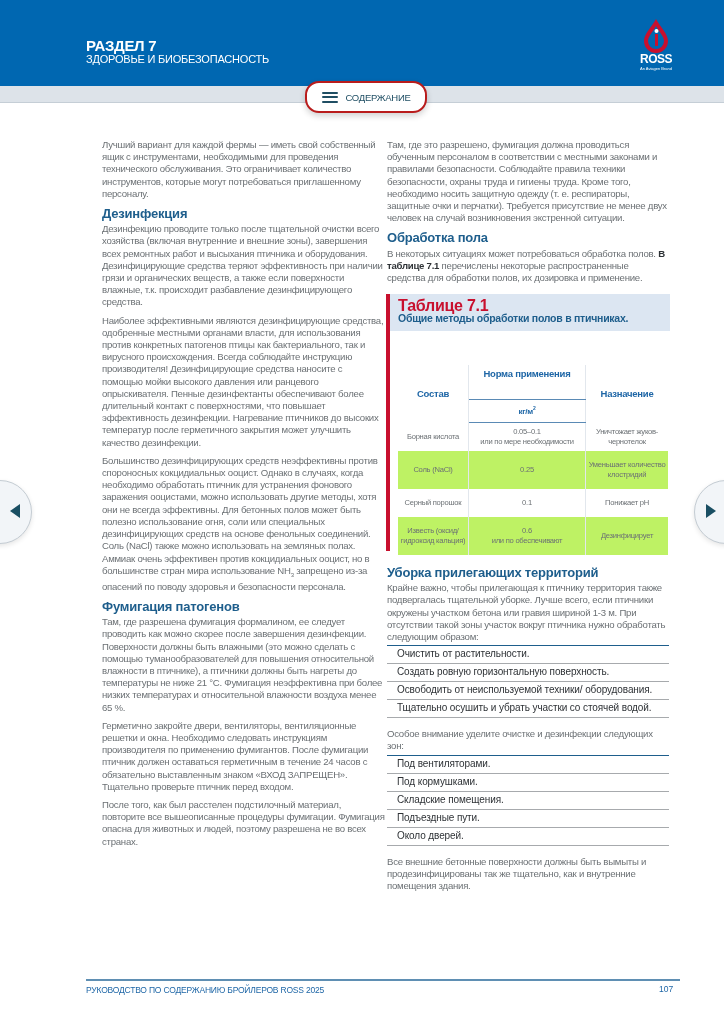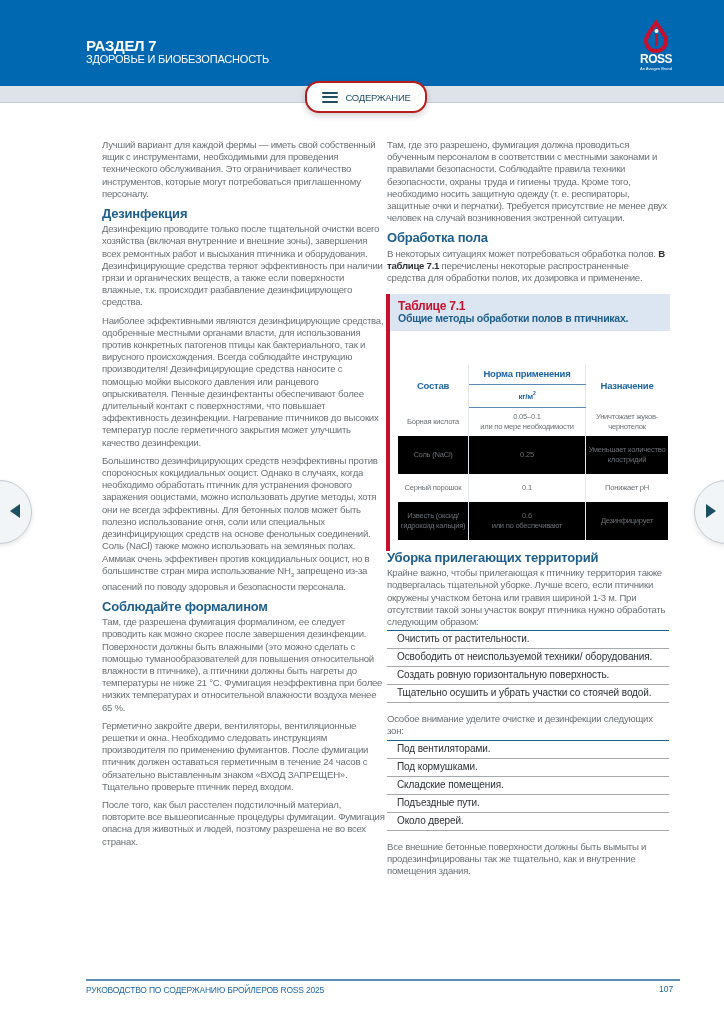--- a/index.html
+++ b/index.html
@@ -18,30 +18,30 @@
   .toc-label{font-size:9.5px;color:#1f4e63;letter-spacing:-0.3px;}
   .col{position:absolute;font-size:9.6px;line-height:12.2px;color:#6b7074;letter-spacing:-0.25px;}
   .col p{margin:0 0 6px 0;}
   .left{left:102px;top:139px;width:283px;}
   .right{left:387px;top:139px;width:282px;}
   h3{margin:8px 0 3px 0;font-size:13px;color:#1e5e8c;font-weight:bold;letter-spacing:-0.2px;}
   sub{font-size:6px;}
   .table-wrap{position:relative;margin:10px 0 12px -1px;width:284px;background:#fff;}
   .table-wrap .bar{position:absolute;left:0;top:0;width:4px;height:257px;background:#c8102e;}
   .t-head{margin-left:4px;background:#dce6f2;padding:6px 8px 7px 8px;}
-  .t-num{color:#c8102e;font-weight:bold;font-size:12px;line-height:12px;}
+  .t-num{color:#c8102e;font-weight:bold;font-size:16px;line-height:12px;}
   .t-title{color:#1e5e8c;font-weight:bold;font-size:10.5px;line-height:12px;}
   table{margin:34px 0 0 12px;border-collapse:collapse;width:270px;font-size:7.6px;line-height:10px;color:#6b7074;text-align:center;}
   th{color:#1e66a6;font-weight:bold;font-size:9.5px;}
   td,th{padding:2px 2px;}
-  .th-span{border-bottom:1px solid #5a8ab5;padding-top:4px;padding-bottom:5px;text-align:center;}
+  .th-span{border-bottom:1px solid #5a8ab5;padding-top:4px;padding-bottom:20px;text-align:center;}
   .th-unit{font-size:8px;color:#1e66a6;padding-top:3px;padding-bottom:5px;}
   thead tr:last-child th{border-bottom:1.5px solid #5a8ab5;}
   .vl{border-right:1px solid #e2e7ed;}
-  tbody tr.alt{background:#000000;}
+  tbody tr.alt{background:#bef264;}
   tbody td{height:24px;}
   tbody tr.tall td{height:34px;}
   .list{margin:2px 0 10px 0;border-top:1.5px solid #1e5e8c;}
   .list div{border-bottom:1px solid #a7aaad;color:#2e3236;font-size:10px;line-height:12px;padding:2px 0 3px 10px;letter-spacing:-0.1px;}
   .footer-line{position:absolute;left:86px;top:979px;width:594px;height:2px;background:#5f8fb3;}
   .footer-text{position:absolute;left:86px;top:985px;font-size:8.5px;color:#1e66a6;letter-spacing:-0.2px;}
   .page-num{position:absolute;left:659px;top:984px;font-size:8.5px;color:#1e66a6;}
   .nav{position:absolute;top:480px;width:62px;height:62px;border-radius:50%;background:#f2f5f8;border:1px solid #c4ccd3;box-shadow:0 2px 5px rgba(0,0,0,0.1);cursor:pointer;}
   .nav.prev{left:-32px;}
   .nav.next{left:694px;}
@@ -75,21 +75,21 @@
     </span>
   <span class="toc-label">СОДЕРЖАНИЕ</span>
 </div>
 
 <div class="col left">
   <p>Лучший вариант для каждой фермы — иметь свой собственный ящик с инструментами, необходимыми для проведения технического обслуживания. Это ограничивает количество инструментов, которые могут потребоваться приглашенному персоналу.</p>
   <h3>Дезинфекция</h3>
   <p>Дезинфекцию проводите только после тщательной очистки всего хозяйства (включая внутренние и внешние зоны), завершения всех ремонтных работ и высыхания птичника и оборудования. Дезинфицирующие средства теряют эффективность при наличии грязи и органических веществ, а также если поверхности влажные, т.к. происходит разбавление дезинфицирующего средства.</p>
   <p>Наиболее эффективными являются дезинфицирующие средства, одобренные местными органами власти, для использования против конкретных патогенов птицы как бактериального, так и вирусного происхождения. Всегда соблюдайте инструкцию производителя! Дезинфицирующие средства наносите с помощью мойки высокого давления или ранцевого опрыскивателя. Пенные дезинфектанты обеспечивают более длительный контакт с поверхностями, что повышает эффективность дезинфекции. Нагревание птичников до высоких температур после герметичного закрытия может улучшить качество дезинфекции.</p>
   <p><span>Большинство дезинфицирующих средств неэффективны против спороносных кокцидиальных ооцист. Однако в случаях, когда необходимо обработать птичник для устранения фонового заражения ооцистами, можно использовать другие методы, хотя они не всегда эффективны. Для бетонных полов может быть полезно использование огня, соли или специальных дезинфицирующих средств на основе фенольных соединений. Соль (NaCl) также можно использовать на земляных полах. Аммиак очень эффективен против кокцидиальных ооцист, но в большинстве стран мира использование NH</span><sub>3</sub><span> запрещено из-за опасений по поводу здоровья и безопасности персонала.</span></p>
-  <h3>Соблюдайте формалином</h3>
+  <h3>Фумигация патогенов</h3>
   <p>Там, где разрешена фумигация формалином, ее следует проводить как можно скорее после завершения дезинфекции. Поверхности должны быть влажными (это можно сделать с помощью туманообразователей для повышения относительной влажности в птичнике), а птичники должны быть нагреты до температуры не ниже 21 °C. Фумигация неэффективна при более низких температурах и относительной влажности воздуха менее 65 %.</p>
   <p>Герметично закройте двери, вентиляторы, вентиляционные решетки и окна. Необходимо следовать инструкциям производителя по применению фумигантов. После фумигации птичник должен оставаться герметичным в течение 24 часов с обязательно выставленным знаком «ВХОД ЗАПРЕЩЕН». Тщательно проверьте птичник перед входом.</p>
   <p>После того, как был расстелен подстилочный материал, повторите все вышеописанные процедуры фумигации. Фумигация опасна для животных и людей, поэтому разрешена не во всех странах.</p>
 </div>
 
 <div class="col right">
   <p>Там, где это разрешено, фумигация должна проводиться обученным персоналом в соответствии с местными законами и правилами безопасности. Соблюдайте правила техники безопасности, охраны труда и гигиены труда. Кроме того, необходимо носить защитную одежду (т. е. респираторы, защитные очки и перчатки). Требуется присутствие не менее двух человек на случай возникновения экстренной ситуации.</p>
   <h3>Обработка пола</h3>
   <p><span>В некоторых ситуациях может потребоваться обработка полов. </span><b style="color:#2e3236">В таблице 7.1</b><span> перечислены некоторые распространенные средства для обработки полов, их дозировка и применение.</span></p>
 
@@ -144,22 +144,22 @@
             <td>Дезинфицирует</td>
           </tr>
         </tbody>
     </table>
   </div>
 
   <h3>Уборка прилегающих территорий</h3>
   <p style="margin-bottom:0">Крайне важно, чтобы прилегающая к птичнику территория также подвергалась тщательной уборке. Лучше всего, если птичники окружены участком бетона или гравия шириной 1-3 м. При отсутствии такой зоны участок вокруг птичника нужно обработать следующим образом:</p>
   <div class="list" id="list1">
       <div>Очистить от растительности.</div>
+      <div>Создать ровную горизонтальную поверхность.</div>
       <div>Освободить от неиспользуемой техники/ оборудования.</div>
-      <div>Создать ровную горизонтальную поверхность.</div>
       <div>Тщательно осушить и убрать участки со стоячей водой.</div>
     </div>
   <p style="margin-bottom:0">Особое внимание уделите очистке и дезинфекции следующих зон:</p>
   <div class="list" id="list2">
       <div>Под вентиляторами.</div>
       <div>Под кормушками.</div>
       <div>Складские помещения.</div>
       <div>Подъездные пути.</div>
       <div>Около дверей.</div>
     </div>

